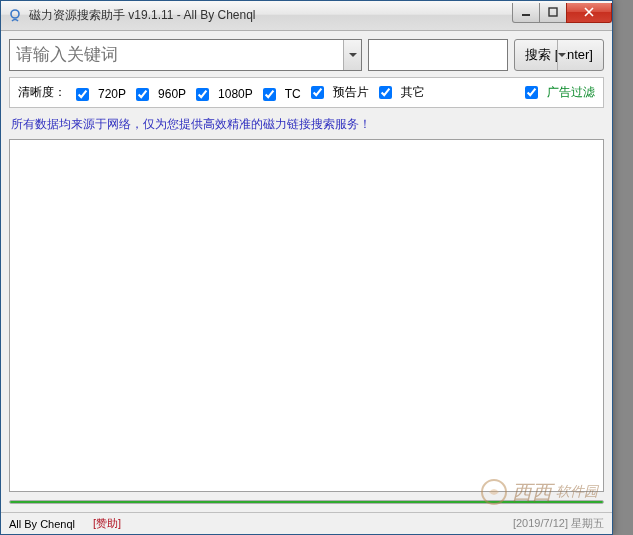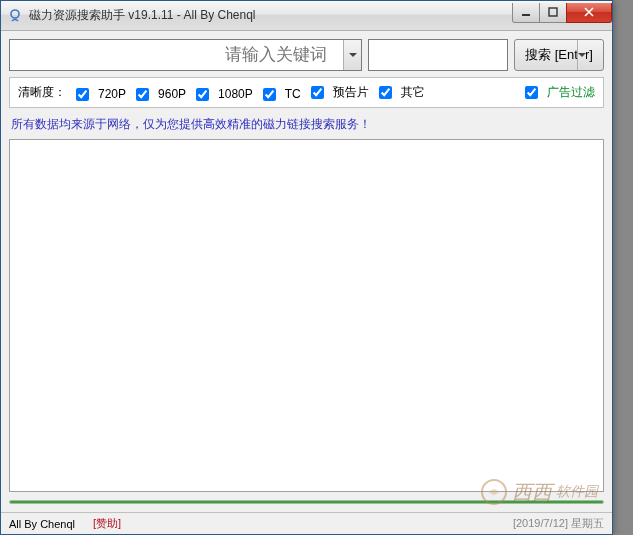--- a/index.html
+++ b/index.html
@@ -65,24 +65,23 @@
     border: 1px solid #7a7a7a;
     display: flex; align-items: center;
     position: relative;
   }
   .combo.big { flex: 1; }
   .combo.small { width: 140px; }
   .combo-input {
     border: none; outline: none;
     flex: 1;
     font-size: 17px;
-    padding: 0 16px;
+    padding: 0 6px;
     font-family: inherit;
     background: transparent;
-    text-align: right;
   }
   .combo.small .combo-input { font-size: 13px; }
   .combo-arrow {
     width: 18px; height: 100%;
     background: linear-gradient(to bottom, #f4f4f4, #ddd);
     border-left: 1px solid #b0b0b0;
     display: flex; align-items: center; justify-content: center;
   }
   .combo-arrow::after {
     content: "";

